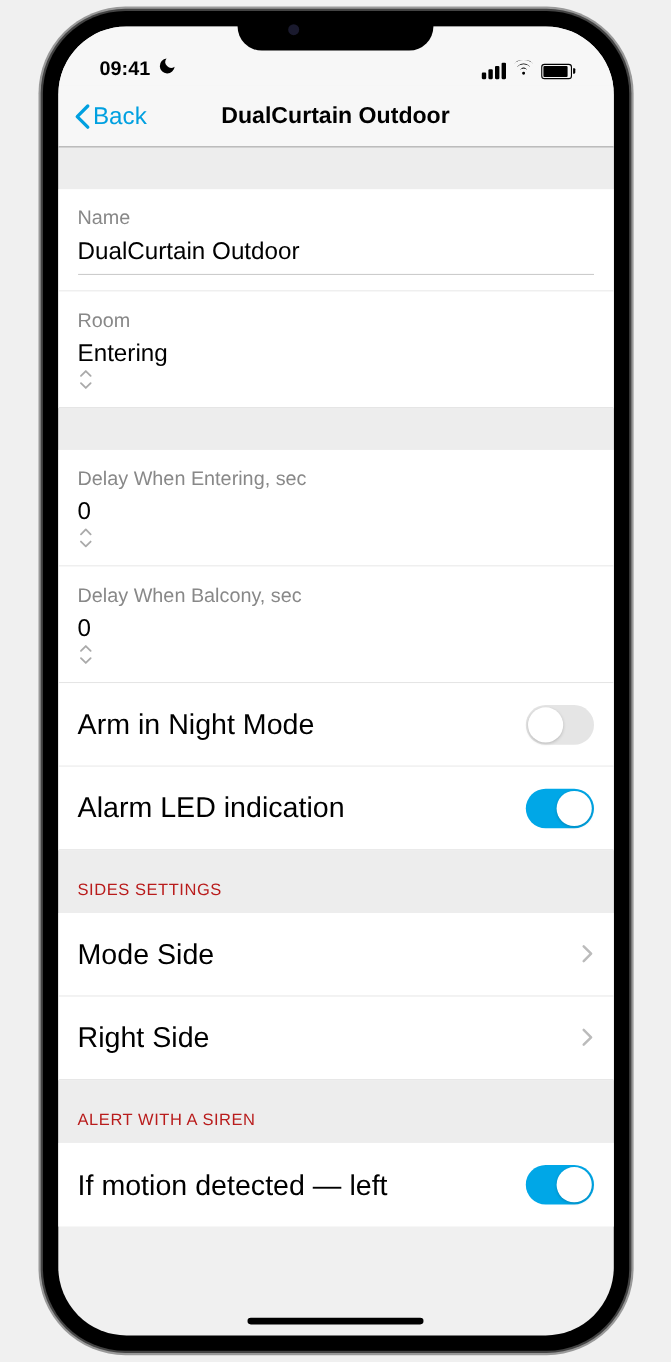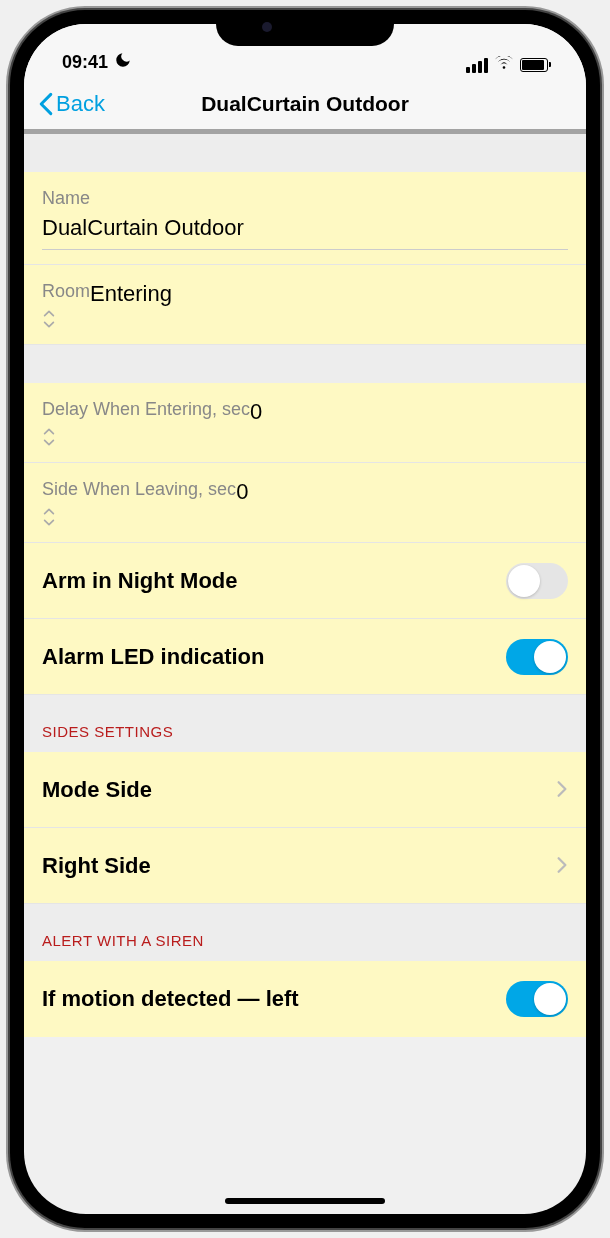--- a/index.html
+++ b/index.html
@@ -8,21 +8,21 @@
       font-family: -apple-system, BlinkMacSystemFont, "Segoe UI", Helvetica, Arial, sans-serif;
       background: #f0f0f0;
       width: 610px;
       height: 1238px;
       display: flex;
       align-items: center;
       justify-content: center;
     }
     
     .phone-frame {
-      width: 590px;
+      width: 533px;
       height: 1218px;
       background: #000;
       border-radius: 75px;
       padding: 14px;
       position: relative;
       box-shadow: 0 0 0 2px #444, 0 0 0 4px #999;
     }
     
     .phone-screen {
       width: 100%;
@@ -127,21 +127,21 @@
       border-radius: 1px;
     }
     
     .nav-header {
       height: 56px;
       background: #f7f7f7;
       display: flex;
       align-items: center;
       padding: 0 14px;
       position: relative;
-      border-bottom: 5px solid #a3a3a3;
+      border-bottom: 1px solid #a3a3a3;
     }
     
     .back-btn {
       display: flex;
       align-items: center;
       color: #00a0e0;
       font-size: 22px;
       font-weight: 500;
       gap: 2px;
     }
@@ -157,21 +157,21 @@
     
     .content {
       background: #ededed;
     }
     
     .spacer {
       height: 38px;
     }
     
     .row {
-      background: #fef9c3;
+      background: #ffffff;
       padding: 14px 18px;
       border-bottom: 1px solid #e5e5e5;
       min-height: 78px;
       display: flex;
       align-items: center;
       justify-content: space-between;
     }
     
     .row.input-row {
       flex-direction: column;
@@ -186,38 +186,38 @@
     }
     
     .row-value {
       color: #000;
       font-size: 22px;
       font-weight: 400;
     }
     
     .row-title {
       color: #000;
-      font-size: 22px;
-      font-weight: 700;
+      font-size: 26px;
+      font-weight: 400;
     }
     
     .input-underline {
       border-bottom: 1px solid #ccc;
       padding-bottom: 8px;
     }
     
     .picker-row {
       display: flex;
       justify-content: space-between;
       align-items: center;
     }
     
     .picker-left {
       display: flex;
-      flex-direction: row;
+      flex-direction: column;
     }
     
     .stepper {
       color: #aaa;
       display: flex;
       flex-direction: column;
       gap: 0;
       line-height: 10px;
       font-size: 15px;
     }
@@ -344,21 +344,21 @@
         </div>
         <div class="stepper">
           <svg width="14" height="22" viewBox="0 0 12 20">
               <path fill="none" stroke="#aaa" stroke-width="1.5" stroke-linecap="round" stroke-linejoin="round" d="M2 7l4-4 4 4M2 13l4 4 4-4"></path>
             </svg>
         </div>
       </div>
 
       <div class="row input-row picker-row">
         <div class="picker-left">
-          <div class="row-label">Side When Leaving, sec</div>
+          <div class="row-label">Delay When Balcony, sec</div>
           <div class="row-value">0</div>
         </div>
         <div class="stepper">
           <svg width="14" height="22" viewBox="0 0 12 20">
               <path fill="none" stroke="#aaa" stroke-width="1.5" stroke-linecap="round" stroke-linejoin="round" d="M2 7l4-4 4 4M2 13l4 4 4-4"></path>
             </svg>
         </div>
       </div>
 
       <div class="row simple-row">

